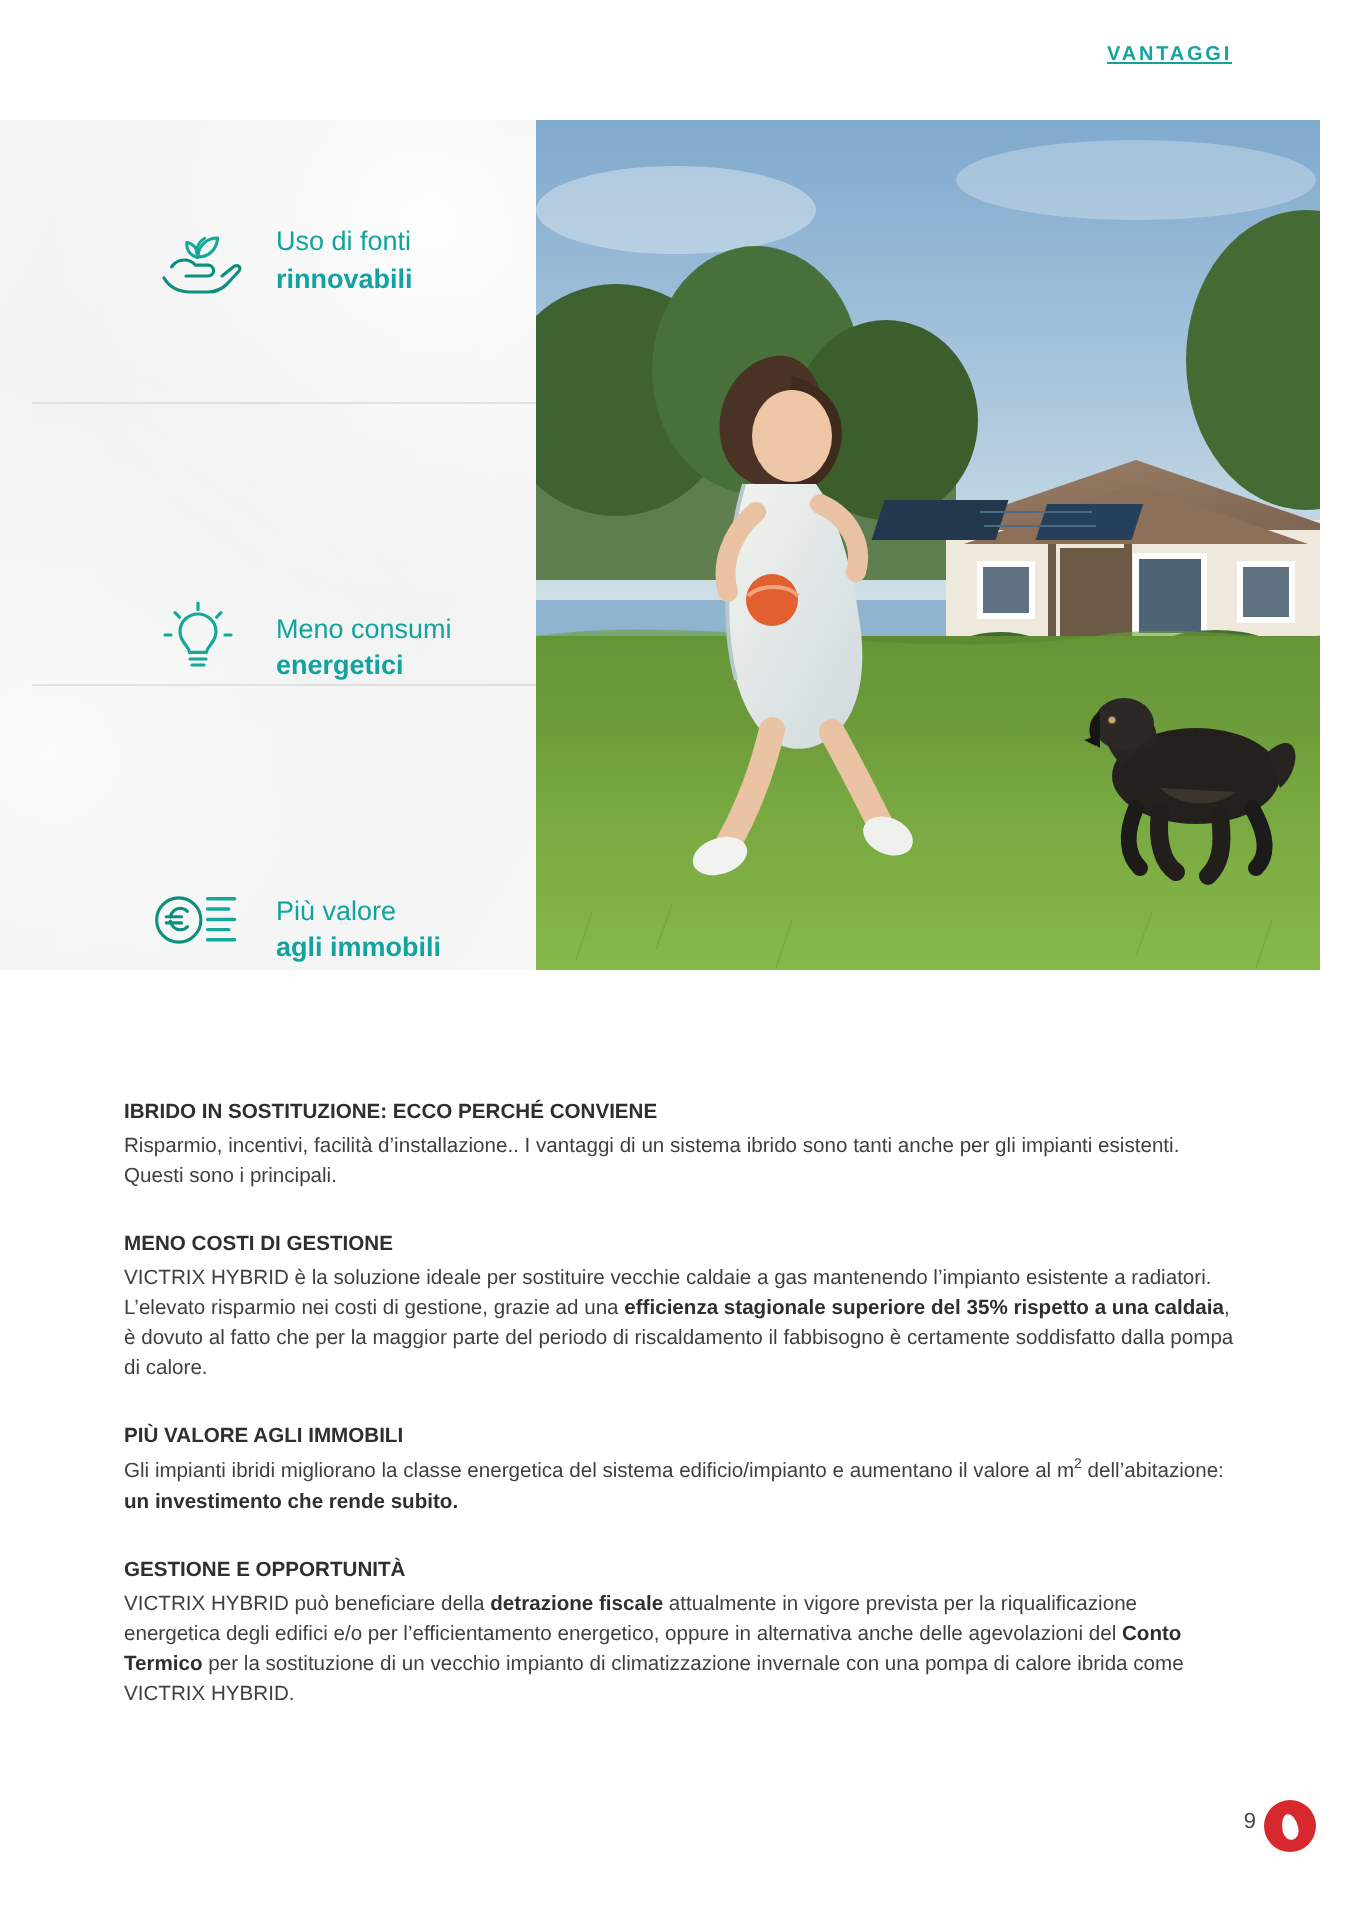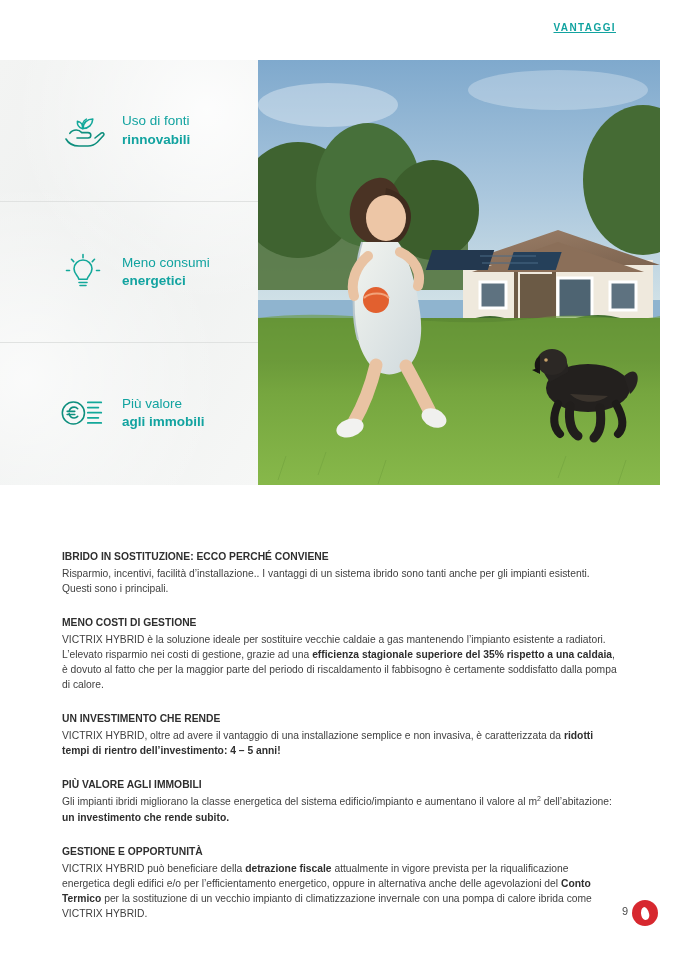--- a/index.html
+++ b/index.html
@@ -35,20 +35,21 @@
     left: 0;
     width: 660px;
     height: 425px;
     display: flex;
   }
   .hero-left {
     width: 258px;
     height: 425px;
     background: linear-gradient(120deg, #f3f4f3 0%, #eef0ef 45%, #f6f7f6 100%);
     position: relative;
+    padding-left: 16px;
   }
   .hero-left:after{
     content:"";
     position:absolute;
     left:0; top:0; right:0; bottom:0;
     background:
       radial-gradient(circle at 80% 12%, rgba(255,255,255,.85) 0%, rgba(255,255,255,0) 45%),
       radial-gradient(circle at 10% 75%, rgba(255,255,255,.7) 0%, rgba(255,255,255,0) 50%);
     pointer-events:none;
   }
@@ -56,20 +57,21 @@
     position: relative;
     z-index: 2;
     display: flex;
     align-items: center;
     height: 141px;
     padding-left: 58px;
     box-sizing: border-box;
   }
   .benefit + .benefit {
     border-top: 1px solid #e0e2e1;
+    align-items: flex-end;
   }
   .benefit-icon {
     width: 50px;
     flex: 0 0 50px;
     display: flex;
     align-items: center;
     justify-content: center;
   }
   .benefit-label {
     margin-left: 14px;
@@ -310,24 +312,20 @@
   <div class="sec">
     <div class="sec-title">IBRIDO IN SOSTITUZIONE: ECCO PERCHÉ CONVIENE</div>
     <div class="sec-body">Risparmio, incentivi, facilità d’installazione.. I vantaggi di un sistema ibrido sono tanti anche per gli impianti esistenti. Questi sono i principali.</div>
   </div>
 
   <div class="sec">
     <div class="sec-title">MENO COSTI DI GESTIONE</div>
     <div class="sec-body">VICTRIX HYBRID è la soluzione ideale per sostituire vecchie caldaie a gas mantenendo l’impianto esistente a radiatori. L’elevato risparmio nei costi di gestione, grazie ad una <b>efficienza stagionale superiore del 35% rispetto a una caldaia</b>, è dovuto al fatto che per la maggior parte del periodo di riscaldamento il fabbisogno è certamente soddisfatto dalla pompa di calore.</div>
   </div>
 
-  <div class="sec">
-    <div class="sec-title">UN INVESTIMENTO CHE RENDE</div>
-    <div class="sec-body">VICTRIX HYBRID, oltre ad avere il vantaggio di una installazione semplice e non invasiva, è caratterizzata da <b>ridotti tempi di rientro dell’investimento: 4 – 5 anni!</b></div>
-  </div>
 
   <div class="sec">
     <div class="sec-title">PIÙ VALORE AGLI IMMOBILI</div>
     <div class="sec-body">Gli impianti ibridi migliorano la classe energetica del sistema edificio/impianto e aumentano il valore al m<sup>2</sup> dell’abitazione: <b>un investimento che rende subito.</b></div>
   </div>
 
   <div class="sec">
     <div class="sec-title">GESTIONE  E OPPORTUNITÀ</div>
     <div class="sec-body">VICTRIX HYBRID può beneficiare della <b>detrazione fiscale</b> attualmente in vigore prevista per la riqualificazione energetica degli edifici e/o per l’efficientamento energetico, oppure in alternativa anche delle agevolazioni del <b>Conto Termico</b> per la sostituzione di un vecchio impianto di climatizzazione invernale con una pompa di calore ibrida come VICTRIX HYBRID.</div>
   </div>

